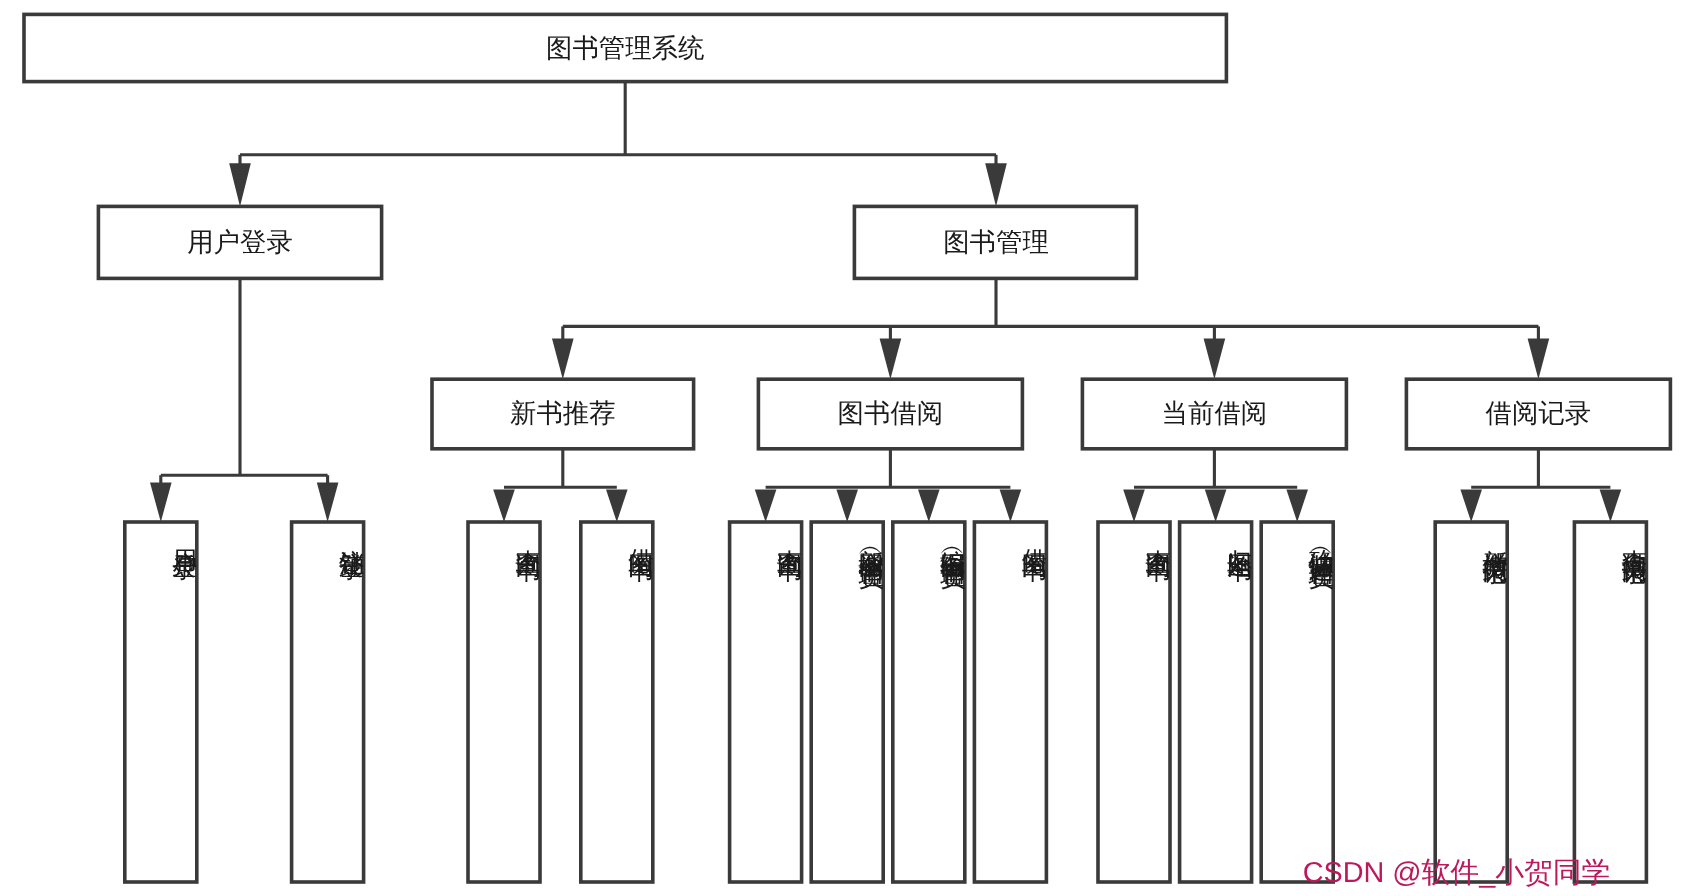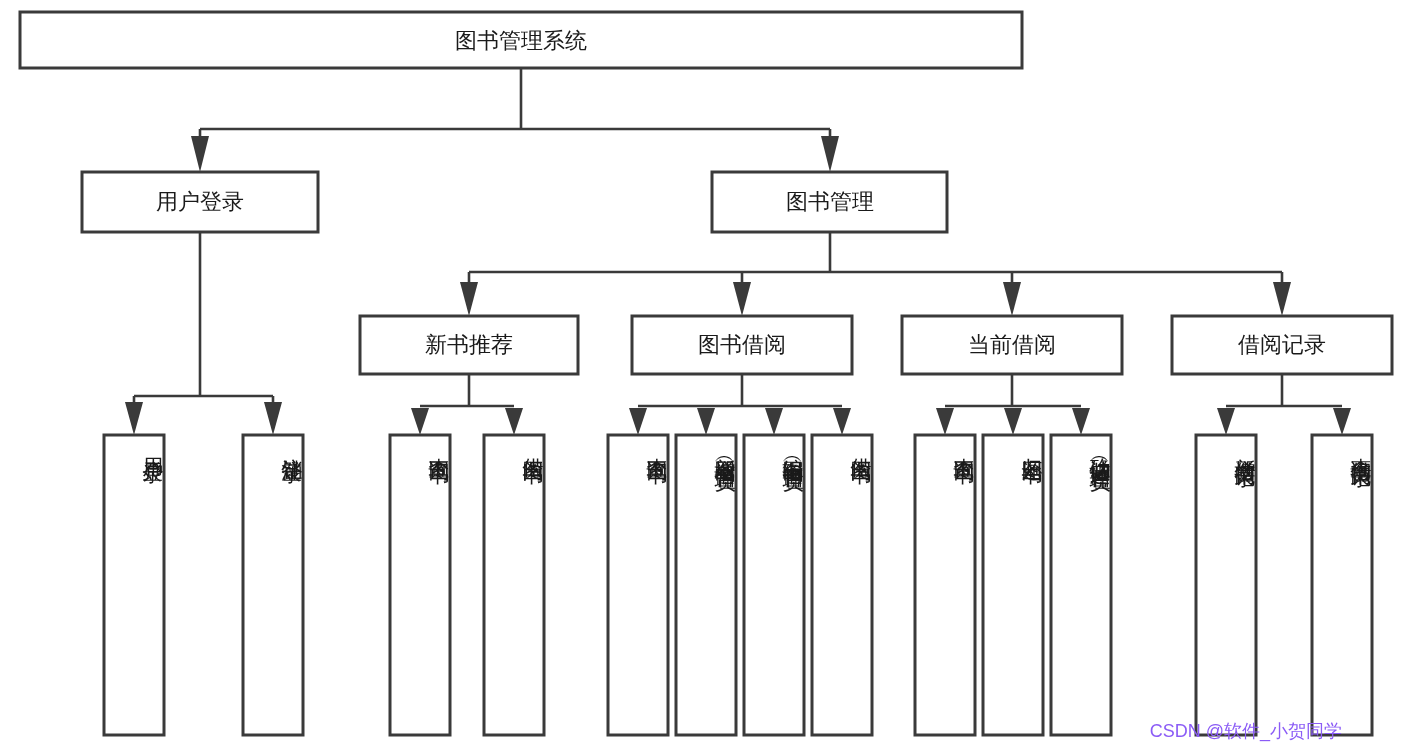--- a/index.html
+++ b/index.html
@@ -75,22 +75,22 @@
     align-items: flex-start;
     justify-content: center;
     padding-top: 6px;
     box-sizing: border-box;
   }
   .watermark {
     position: absolute;
     right: 10px;
     bottom: 4px;
     font-family: "Liberation Sans", "DejaVu Sans", sans-serif;
-    font-size: 18px;
-    color: #8b5cf6;
+    font-size: 24px;
+    color: #be185d;
     white-space: nowrap;
     user-select: none;
   }
 </style>
 </head>
 <body>
 
 <div id="diagram-root">
   <svg class="flow" viewBox="0 0 1405 747" xmlns="http://www.w3.org/2000/svg">
 

